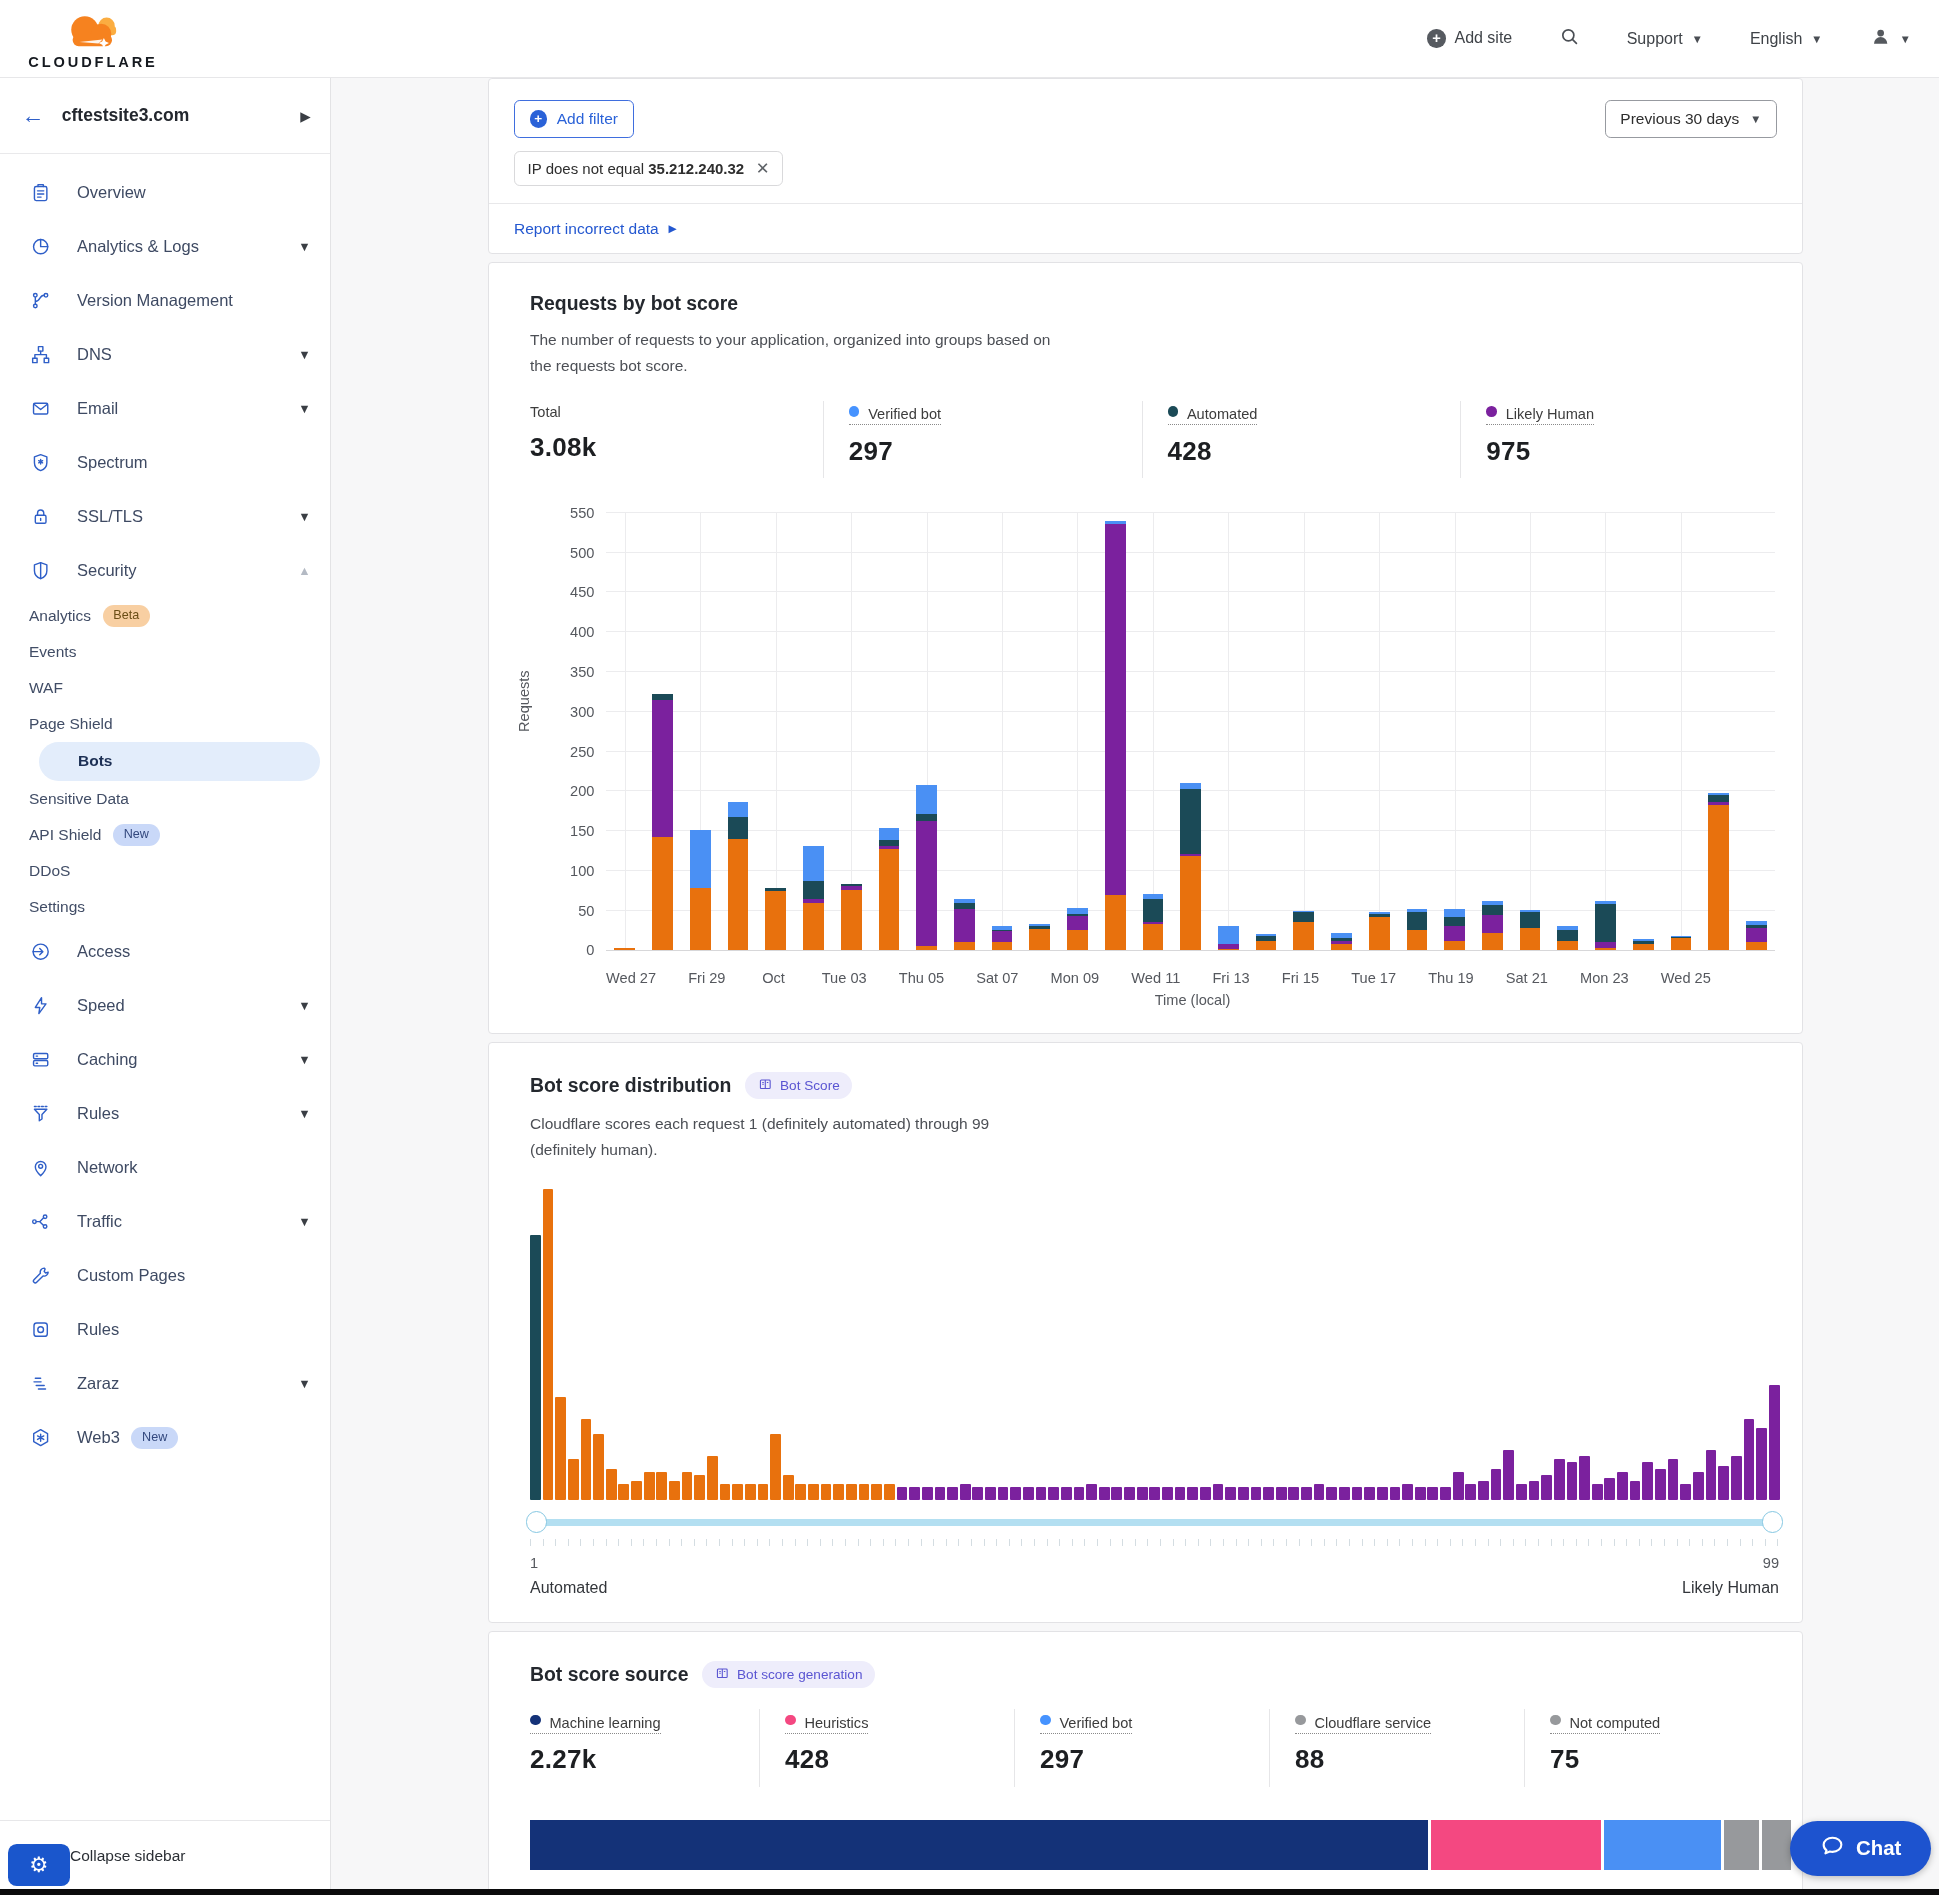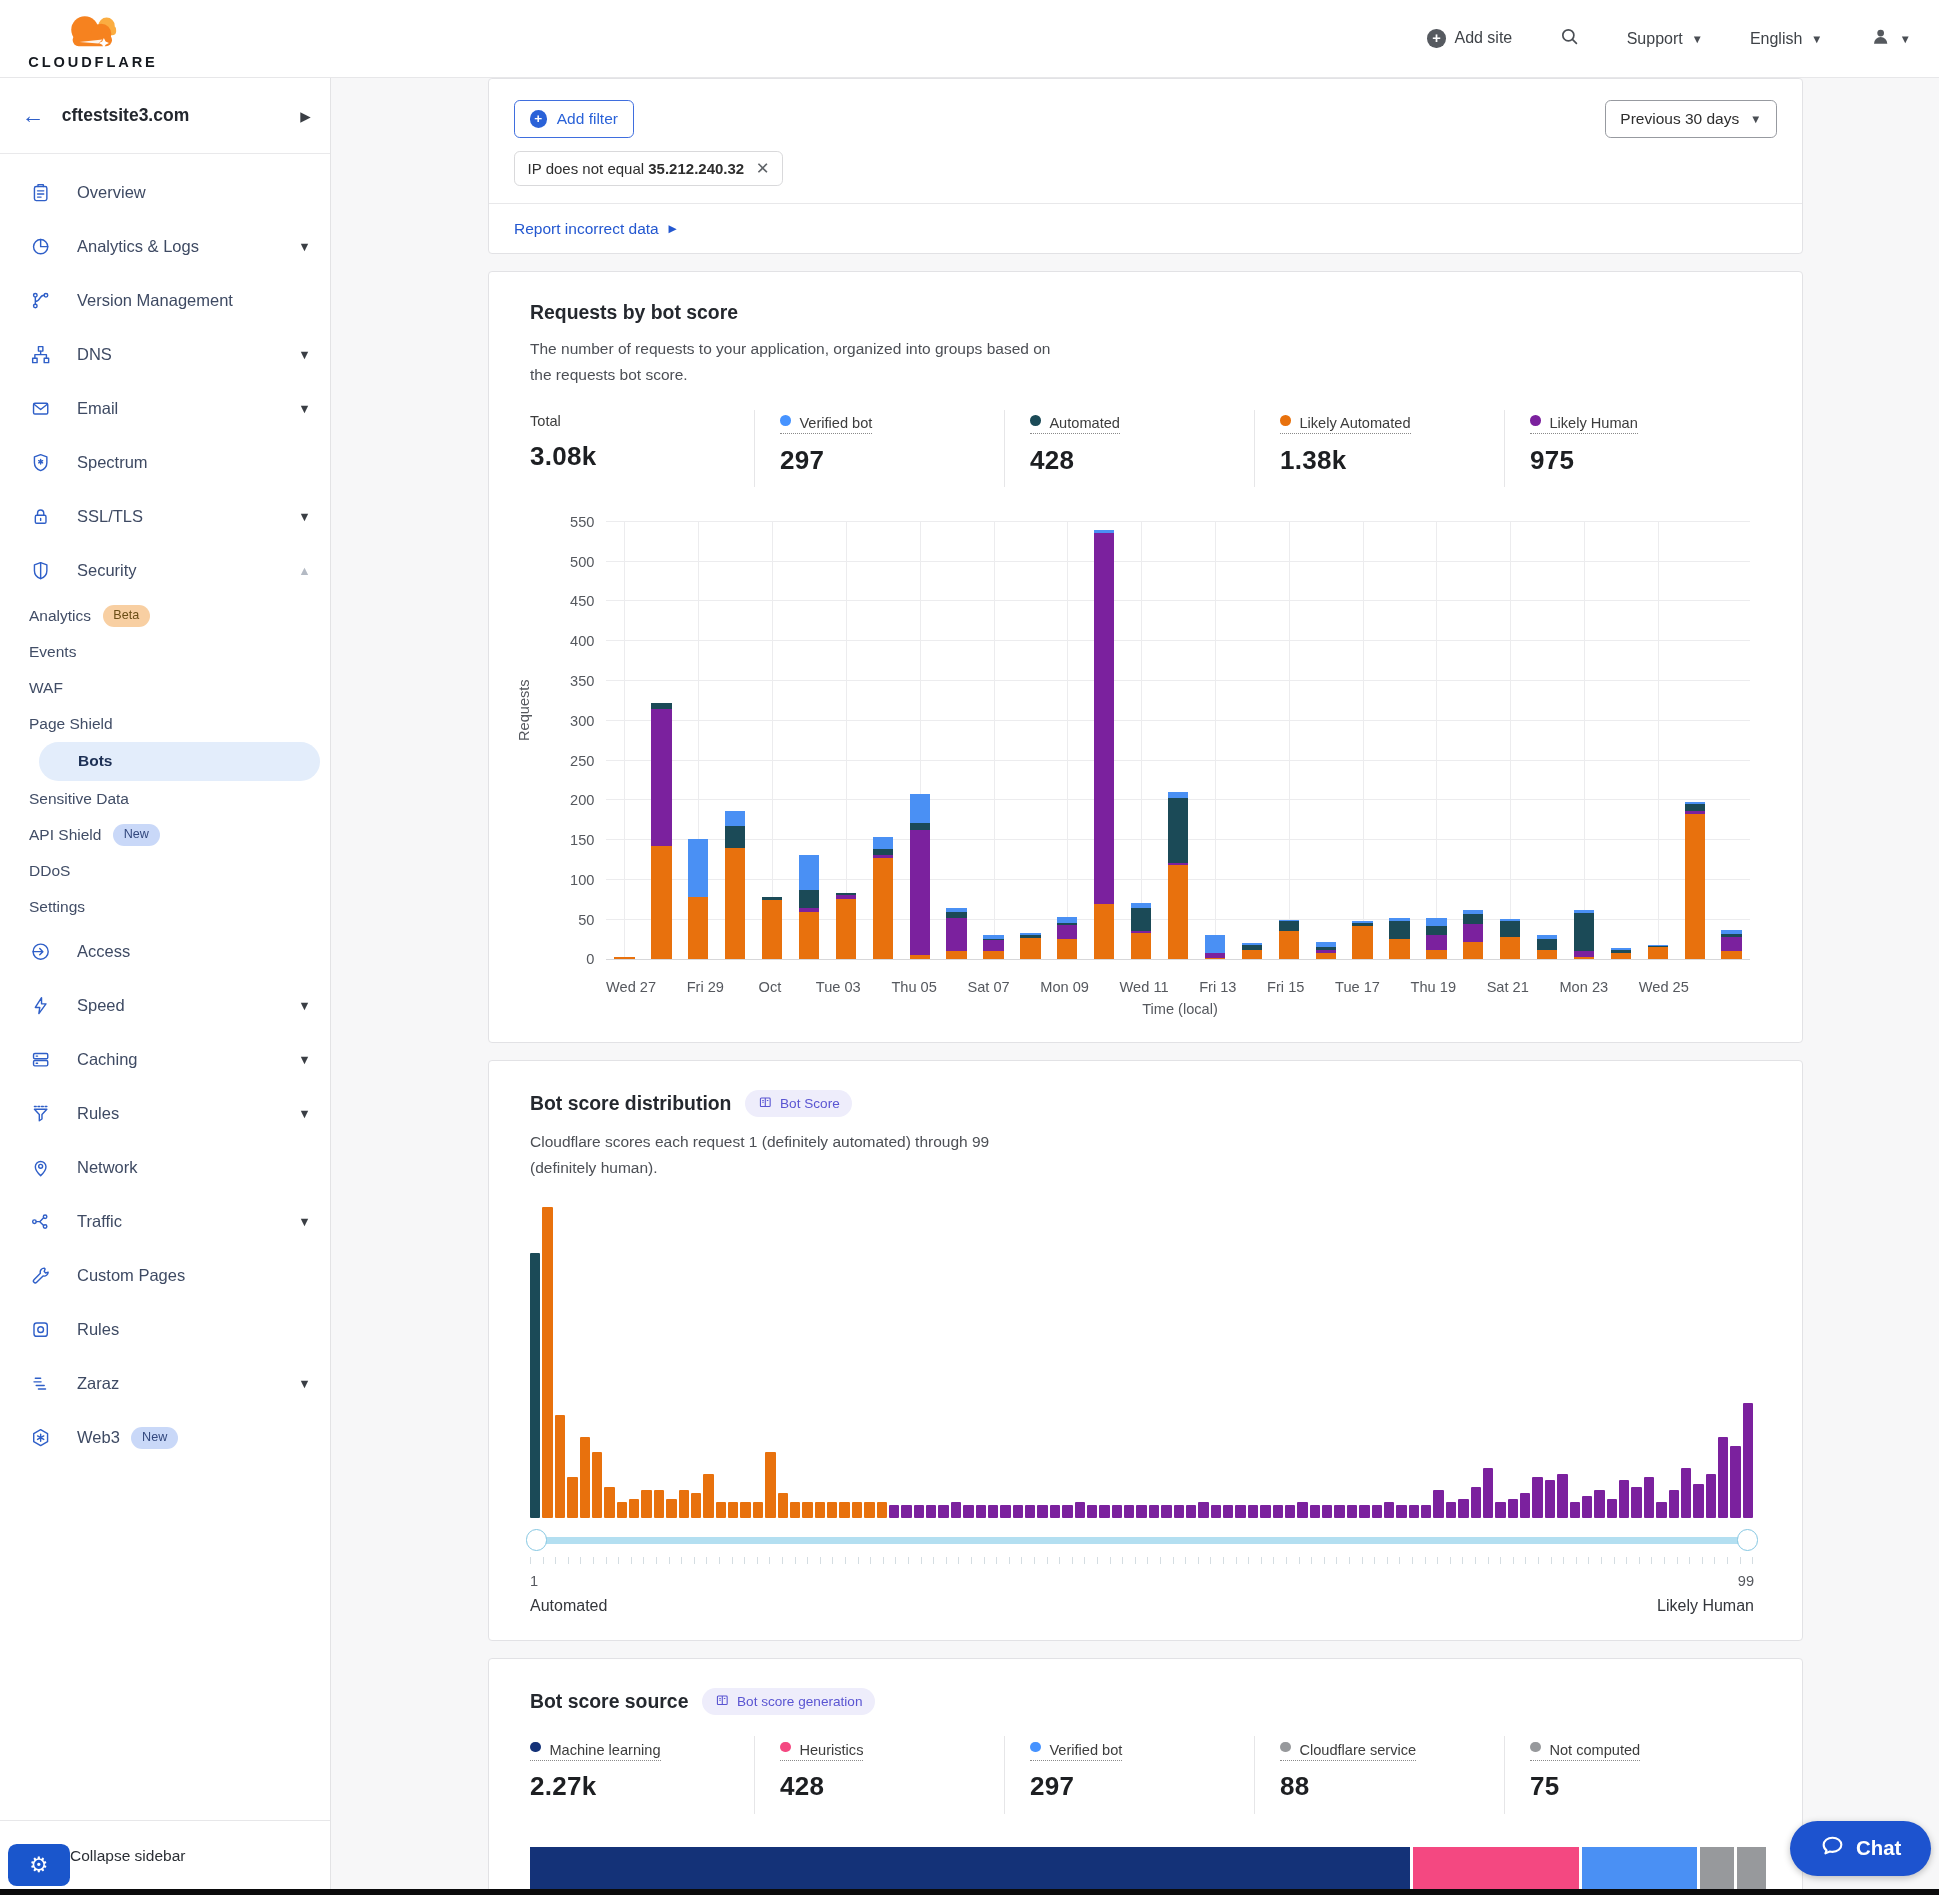--- a/index.html
+++ b/index.html
@@ -38,21 +38,21 @@
   .card{background:#fff;border:1px solid #e2e2e5;border-radius:3.9px}
   .filterrow{display:flex;justify-content:space-between;align-items:flex-start;padding:21.3px 25px 17.5px}
   .addfilter{display:inline-flex;align-items:center;gap:9.7px;border:1px solid #3f6ede;color:#2a62d8;border-radius:5.8px;padding:8.7px 14.6px;font-size:15.5px;background:#fff;cursor:pointer}
   .plus-blue{width:17.5px;height:17.5px;border-radius:50%;background:#2a62d8;color:#fff;display:inline-flex;align-items:center;justify-content:center;font-size:13.6px;font-weight:700;line-height:1}
   .chip{margin-top:13.6px;display:inline-flex;align-items:center;gap:11.6px;border:1px solid #d9d9db;border-radius:5.8px;padding:7.8px 12.6px;font-size:15px;color:#2e2e2e;background:#fff}
   .chip b{font-weight:700}
   .chipx{color:#5f6368;font-size:16.5px;line-height:1;cursor:pointer}
   .daterange{display:inline-flex;align-items:center;gap:10.7px;border:1px solid #979aa0;border-radius:5.8px;padding:8.7px 14.6px;font-size:15.5px;color:#2e2e2e;background:#fff;cursor:pointer}
   .reportrow{border-top:1px solid #e8e8ea;padding:15.5px 25px;font-size:15.5px;color:#2357d0;display:flex;align-items:center;gap:9.7px;cursor:pointer}
   .reportrow .tri{font-size:10.7px;color:#2357d0}
-  .section{margin-top:17px;padding:29px 48px 25px 41px}
+  .section{margin-top:8px;padding:29px 23px 25px 41px}
   .ctitle{font-size:19.4px;font-weight:700;color:#24282e;display:inline}
   .titlerow{display:flex;align-items:center}
   .tbadge{display:inline-flex;align-items:center;gap:7.8px;background:#eeedfb;color:#5a55d2;font-size:13.6px;padding:4.9px 12.6px;border-radius:14.6px;margin-left:13.6px;font-weight:400;cursor:pointer}
   .cdesc{font-size:15.5px;color:#4c4f55;line-height:1.7;margin-top:11.6px;max-width:529px}
   .stats{display:flex;margin-top:21.3px}
   .stat{flex:1;padding:1.9px 17.5px 11.6px 0}
   .stat + .stat{border-left:1px solid #e6e6e8;padding-left:25px}
   .slabel{font-size:14.6px;color:#3c3c3c;display:inline-flex;align-items:flex-start;gap:8.7px;border-bottom:1px dotted #8a8a8a;padding-bottom:1.9px;cursor:pointer}
   .sdot{width:10.7px;height:10.7px;border-radius:50%;flex:none}
   .sval{font-size:26px;font-weight:600;color:#1d1f22;margin-top:10.7px;letter-spacing:0.3px}
@@ -398,24 +398,20 @@
                 <span>Total</span>
               </span><div class="sval">3.08k</div></div>
             <div class="stat"><span class="slabel">
                 <span class="sdot" style="background: rgb(70, 147, 255);"></span>
                 <span>Verified bot</span>
               </span><div class="sval">297</div></div>
             <div class="stat"><span class="slabel">
                 <span class="sdot" style="background: rgb(27, 74, 87);"></span>
                 <span>Automated</span>
               </span><div class="sval">428</div></div>
-            <div class="stat"><span class="slabel">
-                <span class="sdot" style="background: rgb(232, 113, 13);"></span>
-                <span>Likely Automated</span>
-              </span><div class="sval">1.38k</div></div>
             <div class="stat"><span class="slabel">
                 <span class="sdot" style="background: rgb(123, 33, 158);"></span>
                 <span>Likely Human</span>
               </span><div class="sval">975</div></div>
           </div>
         <div class="chart">
           <div class="yaxis-title">Requests</div>
           <div class="plot" id="plot">
               <div class="ylab" style="bottom: 0%;">0</div>
               <div class="gridline" style="bottom: 9.09091%;"></div>

